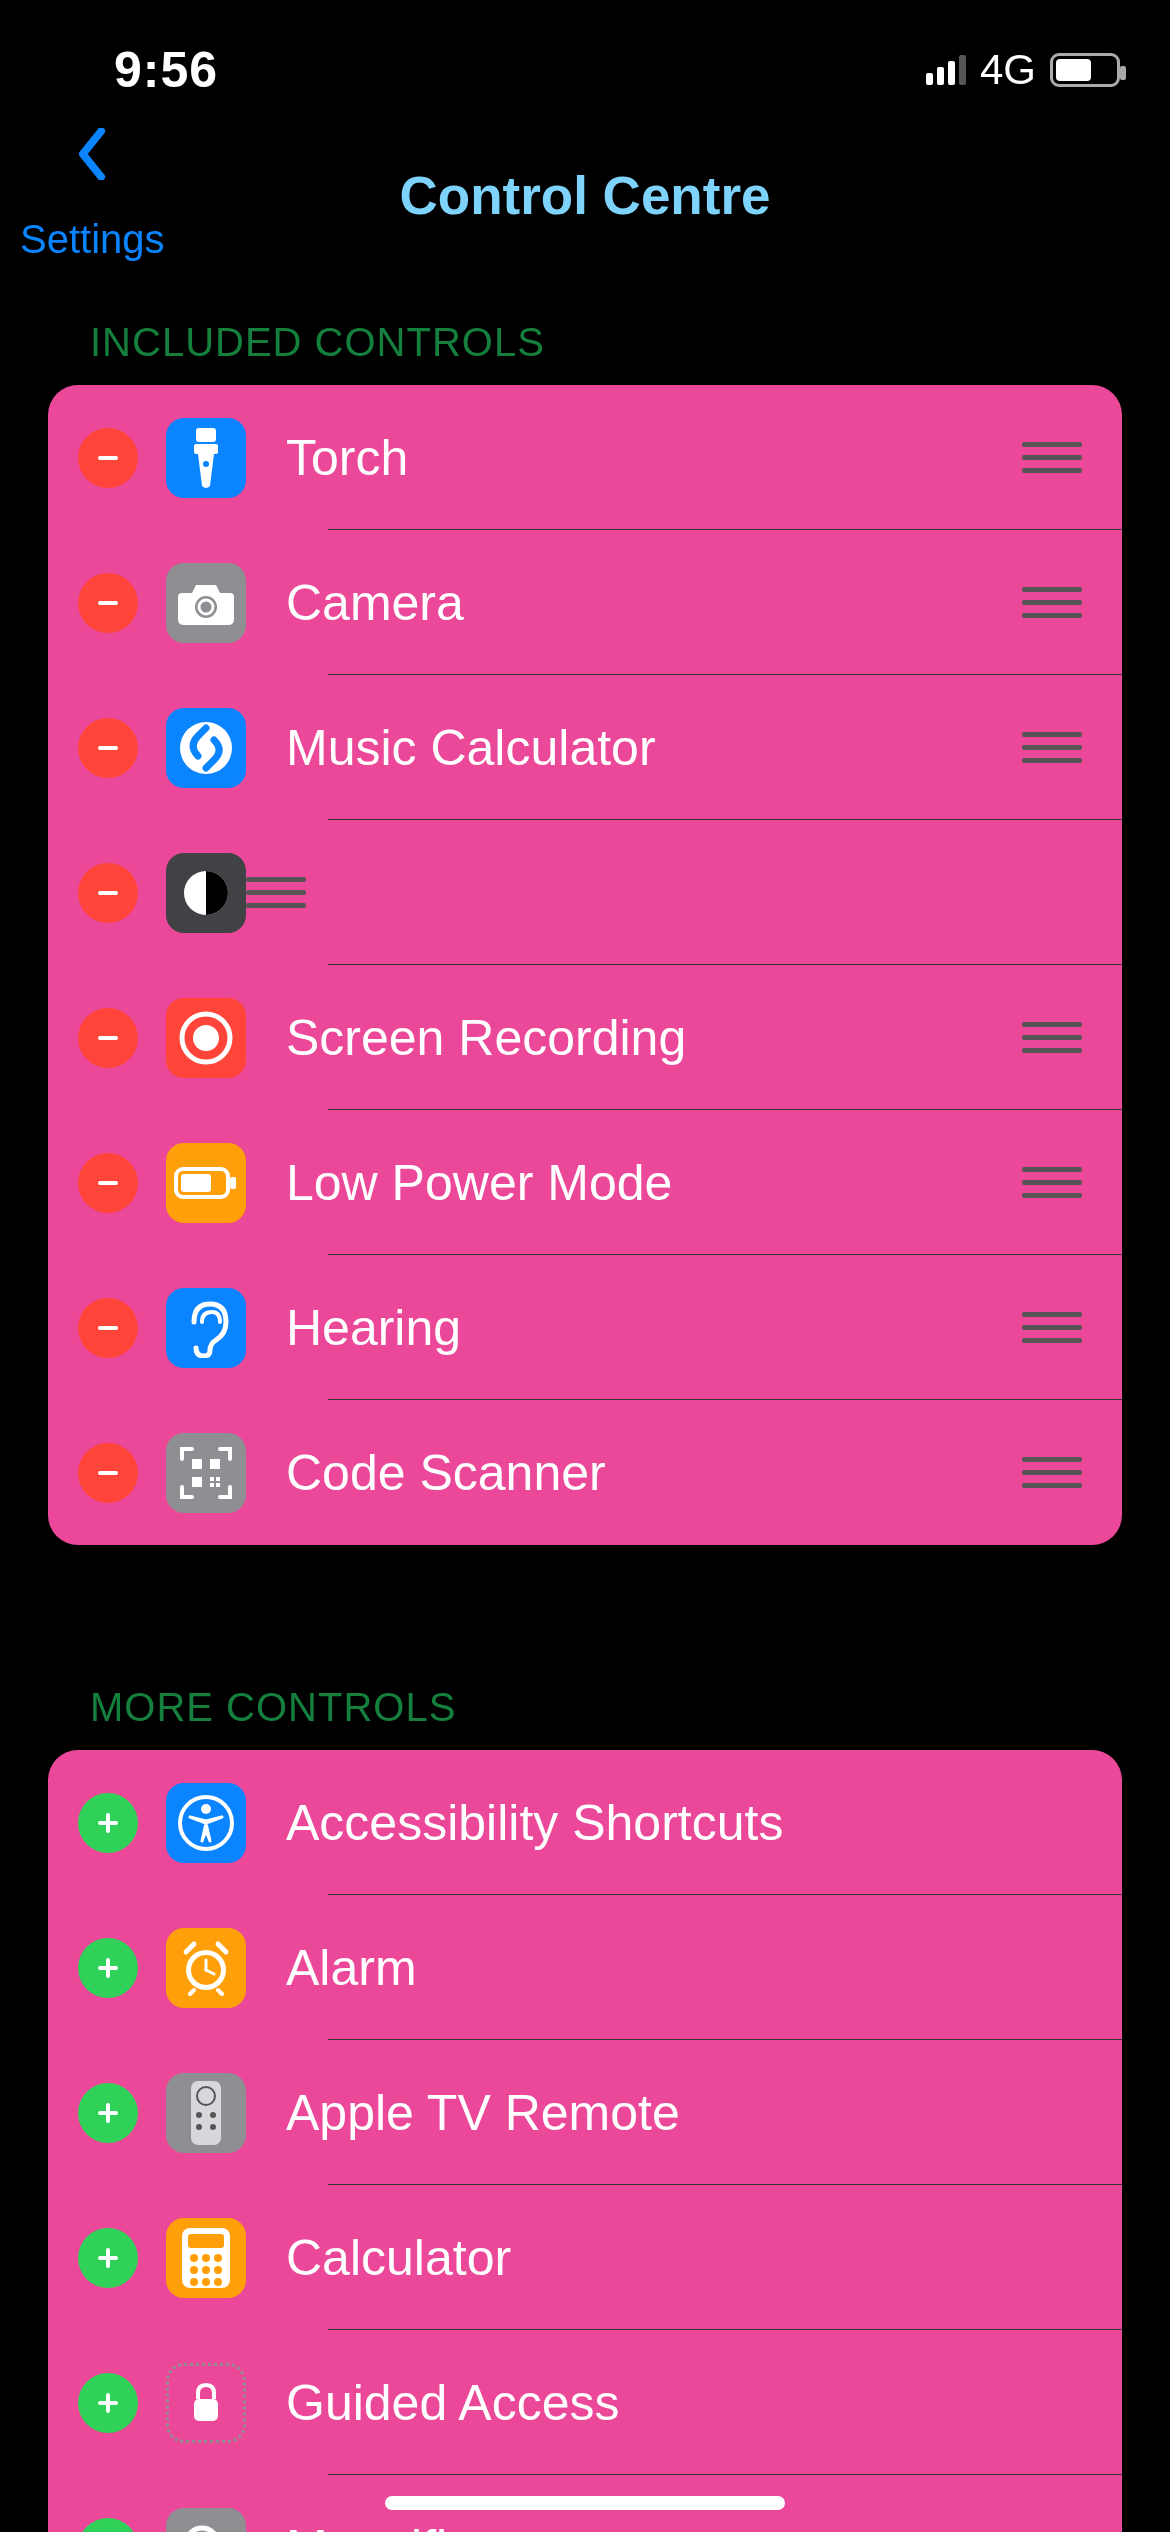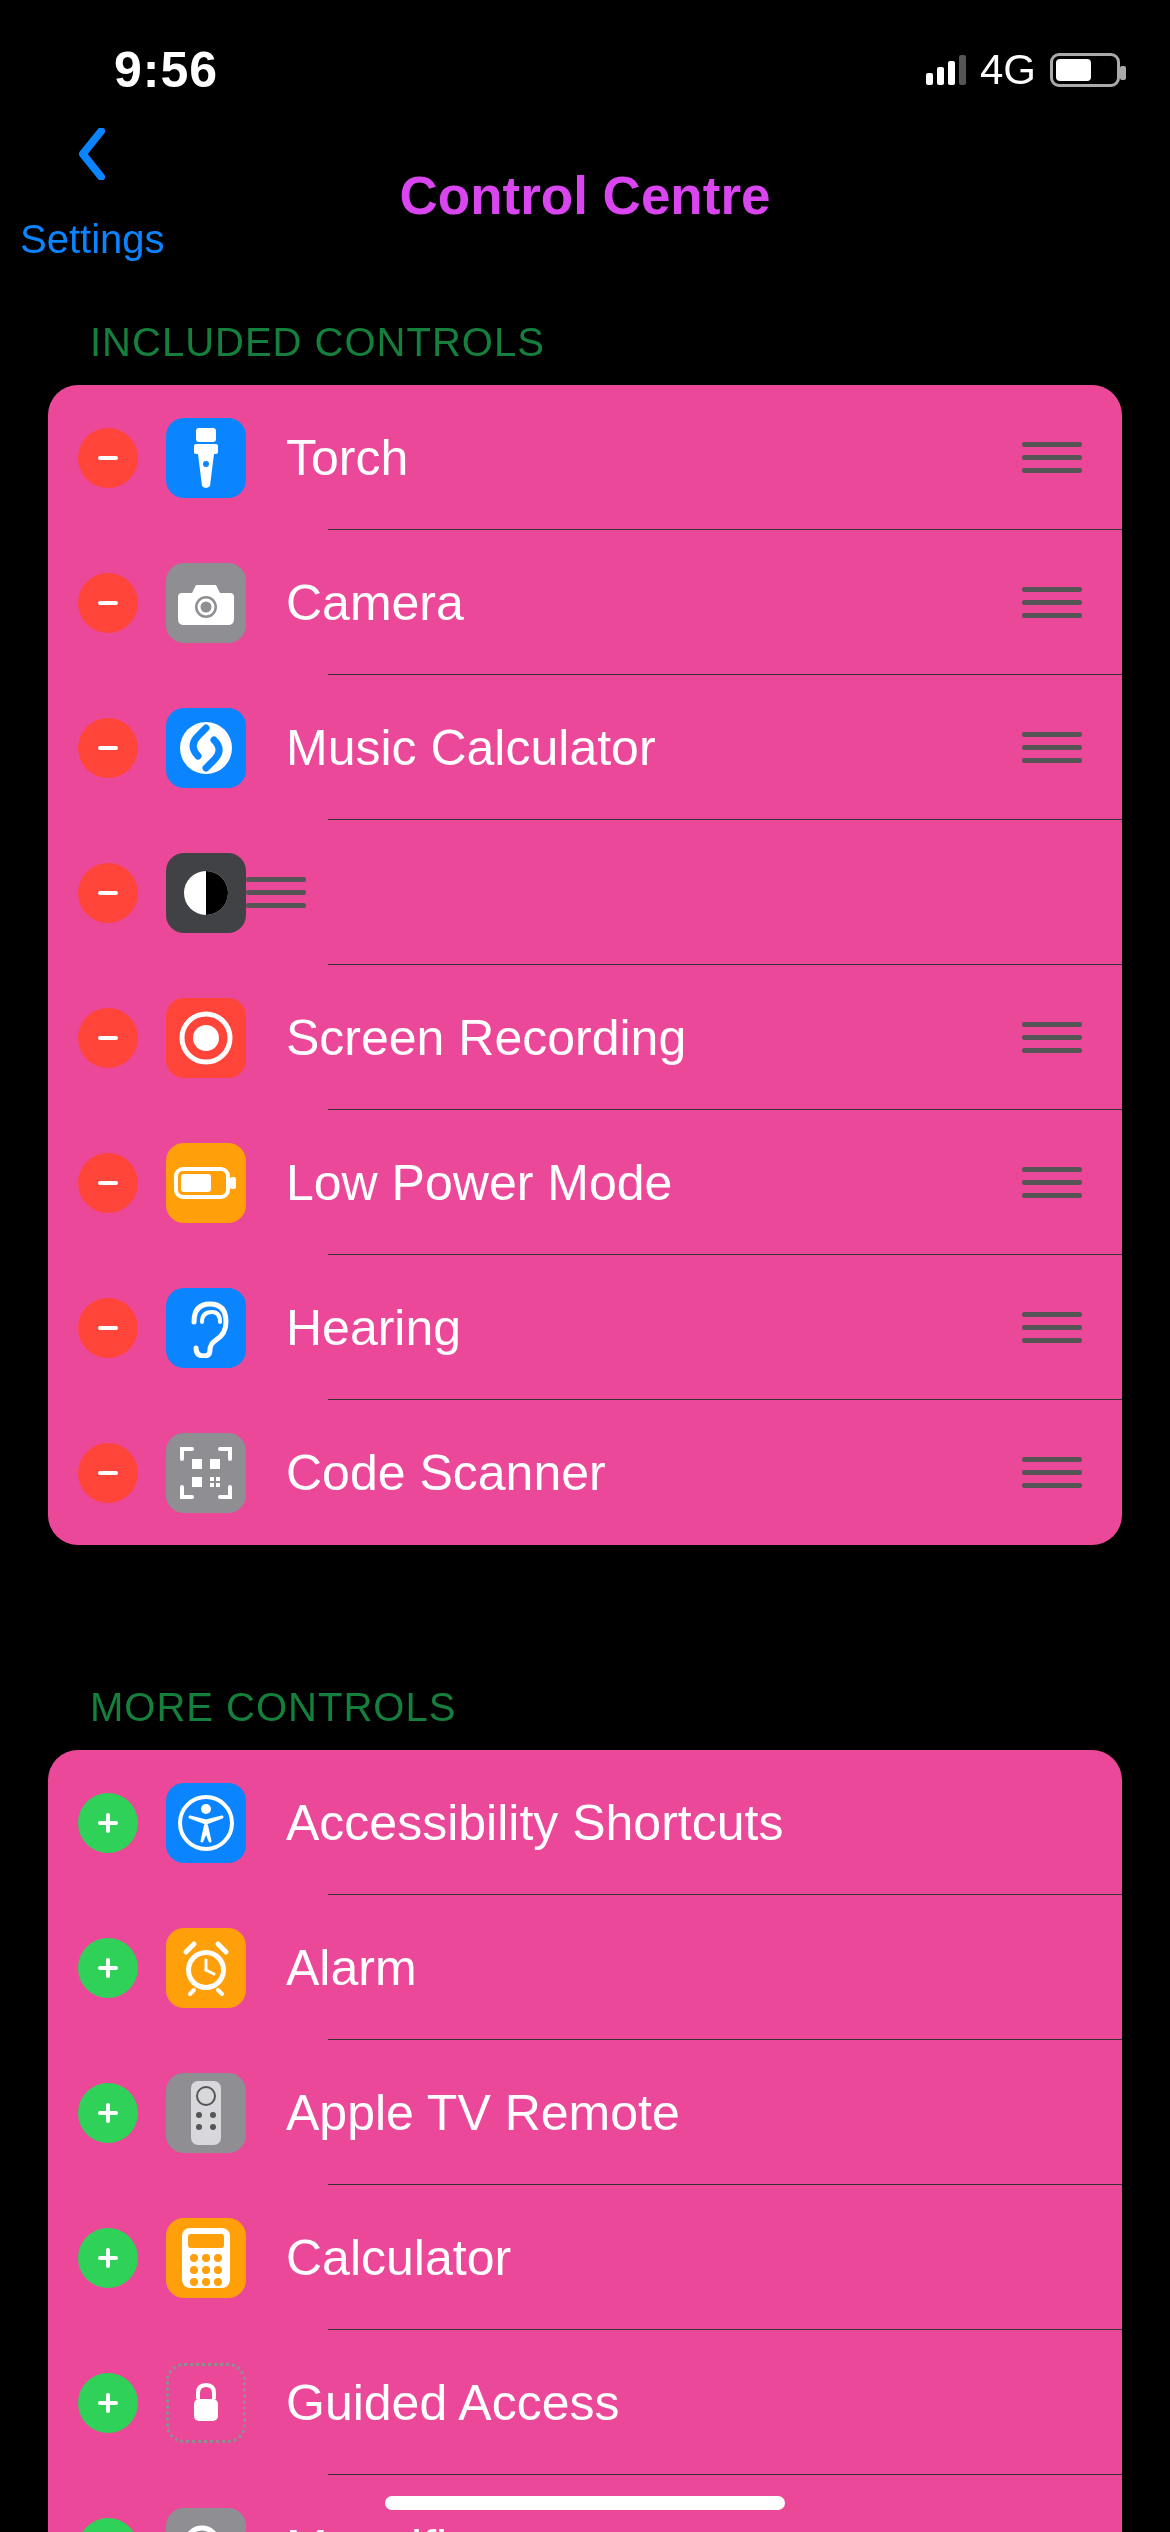--- a/index.html
+++ b/index.html
@@ -57,21 +57,21 @@
     font-size: 40px;
     flex-direction: column;
   }
   .back-chevron svg { width: 32px; height: 52px; }
   .nav-title {
     position: absolute;
     left: 50%;
     transform: translateX(-50%);
     font-size: 53px;
     font-weight: 600;
-    color: #d946ef;
+    color: #7dd3fc;
   }
 
   
   .section-header {
     color: #15803d;
     font-size: 40px;
     letter-spacing: 1px;
     padding: 50px 60px 20px 90px;
     text-transform: uppercase;
   }

